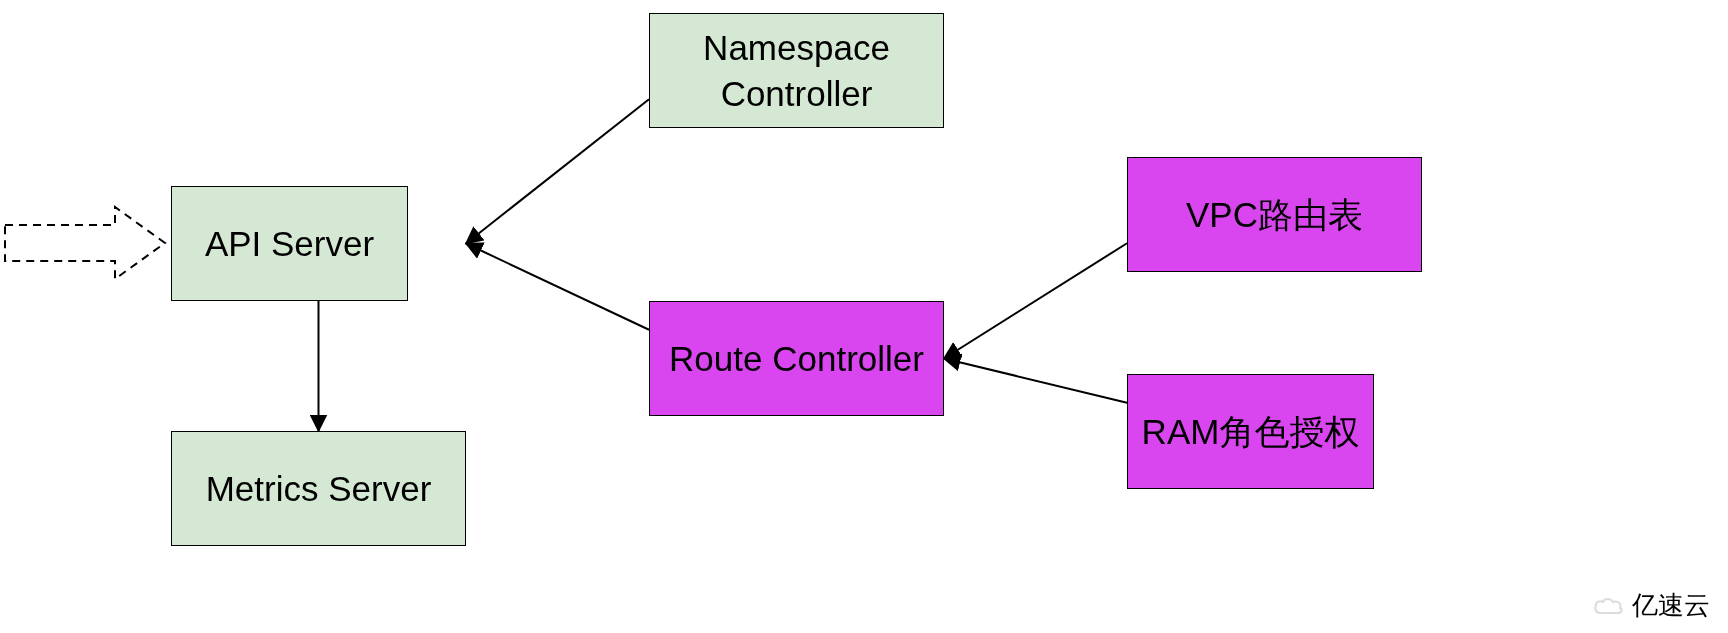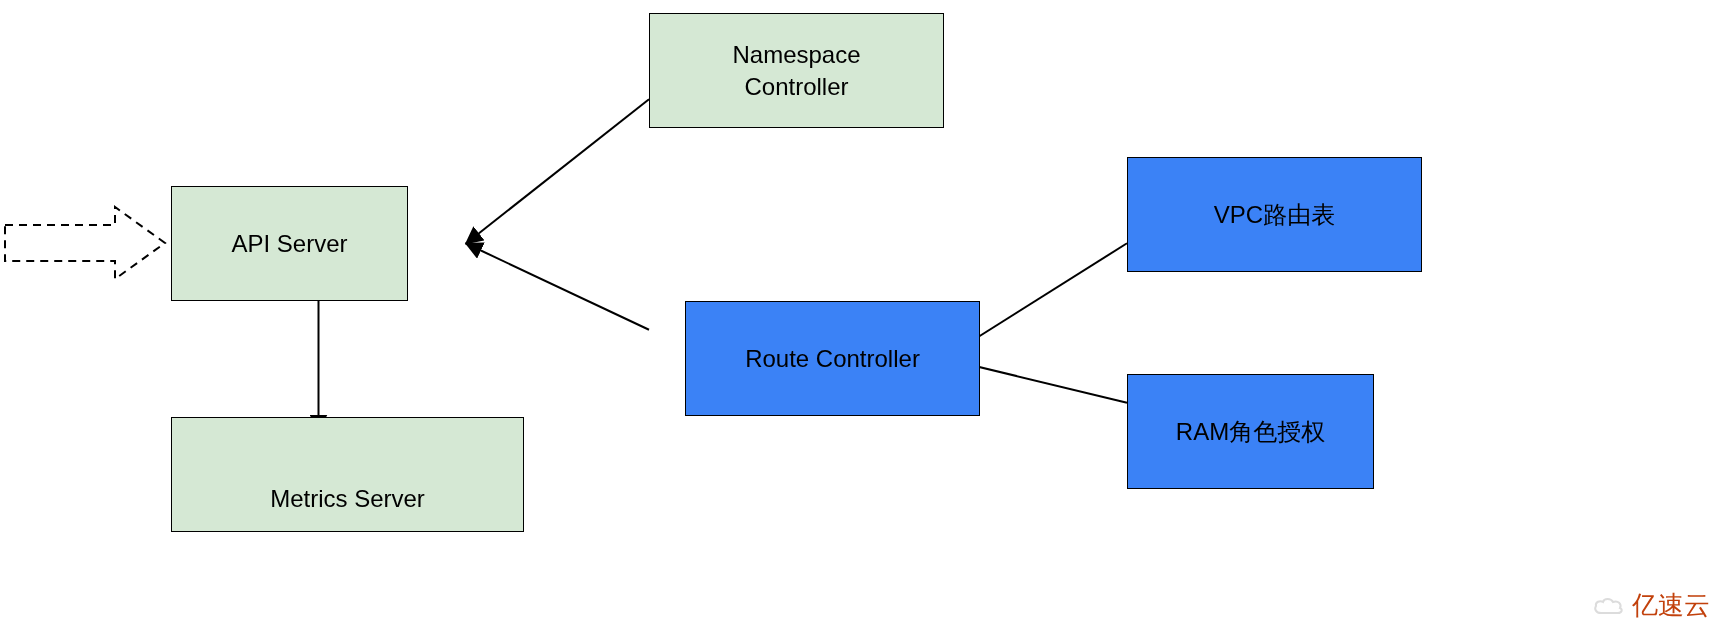--- a/index.html
+++ b/index.html
@@ -11,37 +11,37 @@
       font-family: Arial, "Microsoft YaHei", sans-serif;
       overflow: hidden;
     }
     .box {
       position: absolute;
       display: flex;
       align-items: center;
       justify-content: center;
       text-align: center;
       border: 1.5px solid #000;
-      font-size: 24px;
+      font-size: 35px;
       line-height: 1.3;
-      padding: 17px;
+      padding: 4px;
     }
     .green { background: #d5e8d4; }
-    .blue  { background: #3b82f6; }
+    .blue  { background: #d946ef; }
     svg.connectors {
       position: absolute;
       top: 0; left: 0;
       width: 1728px; height: 633px;
       pointer-events: none;
     }
     .watermark {
       position: absolute;
       right: 18px;
       bottom: 10px;
-      color: #c2410c;
+      color: #000000;
       font-size: 26px;
       font-weight: 500;
       display: flex;
       align-items: center;
       gap: 6px;
     }
     .watermark svg { flex-shrink: 0; }
   </style>
 </head>
 <body>
@@ -56,27 +56,27 @@
     <line x1="649" y1="99.25" x2="466" y2="243.5" stroke="#000" stroke-width="2" marker-end="url(#arrow)"></line>
     <line x1="649" y1="329.75" x2="466" y2="243.5" stroke="#000" stroke-width="2" marker-end="url(#arrow)"></line>
     <line x1="318.5" y1="301" x2="318.5" y2="431" stroke="#000" stroke-width="2" marker-end="url(#arrow)"></line>
     <line x1="1127" y1="243.25" x2="944" y2="358.5" stroke="#000" stroke-width="2" marker-end="url(#arrow)"></line>
     <line x1="1127" y1="402.75" x2="944" y2="358.5" stroke="#000" stroke-width="2" marker-end="url(#arrow)"></line>
   </svg>
 
 <div class="box green" id="box-api_server" style="left: 171px; top: 186px; width: 237px; height: 115px;">
   <span>API Server</span>
 </div>
-<div class="box green" id="box-metrics_server" style="left: 171px; top: 417px; width: 353px; height: 115px; align-items: flex-end;">
+<div class="box green" id="box-metrics_server" style="left: 171px; top: 431px; width: 295px; height: 115px;">
   <span>Metrics Server</span>
 </div>
 <div class="box green" id="box-namespace_controller" style="left: 649px; top: 13px; width: 295px; height: 115px;">
   <span>Namespace<br>Controller</span>
 </div>
-<div class="box blue" id="box-route_controller" style="left: 685px; top: 301px; width: 295px; height: 115px;">
+<div class="box blue" id="box-route_controller" style="left: 649px; top: 301px; width: 295px; height: 115px;">
   <span>Route Controller</span>
 </div>
 <div class="box blue" id="box-vpc_route_table" style="left: 1127px; top: 157px; width: 295px; height: 115px;">
   <span>VPC路由表</span>
 </div>
 <div class="box blue" id="box-ram_role_auth" style="left: 1127px; top: 374px; width: 247px; height: 115px;">
   <span>RAM角色授权</span>
 </div>
 
 <div class="watermark">

